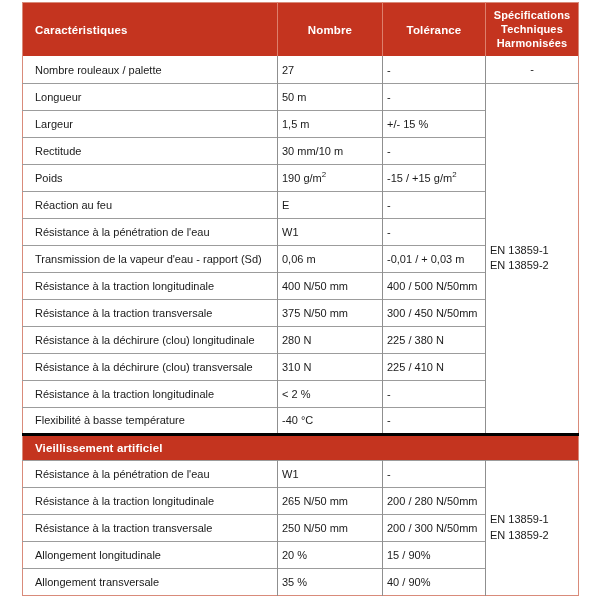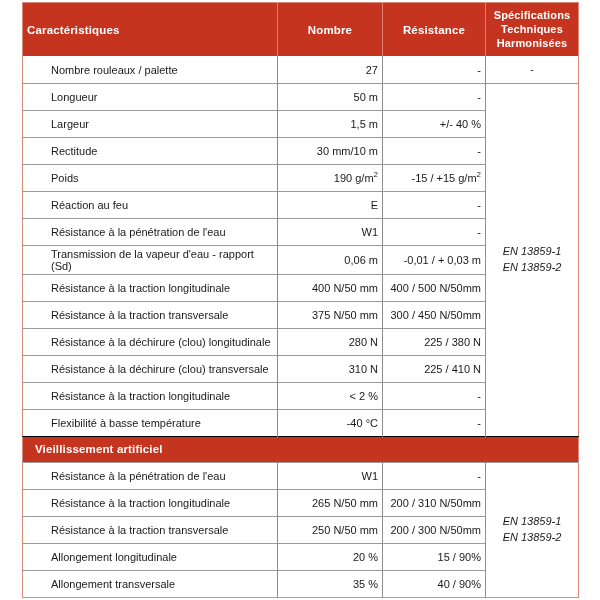--- a/index.html
+++ b/index.html
@@ -45,21 +45,21 @@
     letter-spacing: 0.15px;
     padding: 6px 4px;
     height: 36px;
     vertical-align: middle;
     border-right: 1px solid #dd7f6c;
     box-sizing: border-box;
     margin-top: 41px;
   }
   thead th.th-char {
     text-align: left;
-    padding-left: 4px;
+    padding-left: 12px;
   }
   thead th.th-center {
     text-align: center;
   }
   thead th.th-spec {
     border-right: none;
     line-height: 1.25;
     font-size: 11px;
   }
 
@@ -71,53 +71,51 @@
     border-top: 1px solid #9c9c9c;
     border-right: 1px solid #8f8f8f;
     vertical-align: middle;
     background: #ffffff;
   }
   tbody tr:first-child td {
     border-top: none;
   }
   tbody td.cell-char {
     text-align: left;
-    padding-left: 28px;
+    padding-left: 12px;
   }
   tbody td.cell-val,
   tbody td.cell-tol {
-    text-align: right;
+    text-align: left;
   }
   tbody td.cell-spec {
     text-align: center;
     border-right: none;
     font-size: 11px;
     line-height: 1.35;
     white-space: pre-line;
   }
   tbody td.cell-spec-merged {
-    text-align: center;
     border-right: none;
     vertical-align: middle;
     line-height: 1.4;
     white-space: pre-line;
-    font-style: italic;
   }
 
   tr.section-banner td {
     background: #c4341f;
     color: #ffffff;
     font-weight: bold;
     font-size: 11.5px;
     letter-spacing: 0.15px;
     text-align: left;
     padding-left: 12px;
     height: 26px;
     border-right: none;
-    border-top: 1px solid #000000;
+    border-top: 3px solid #000000;
   }
 
   sup {
     font-size: 0.72em;
     vertical-align: super;
     line-height: 0;
   }
 </style>
 </head>
 <body>
@@ -129,21 +127,21 @@
       <col class="c-char">
       <col class="c-val">
       <col class="c-tol">
       <col class="c-spec">
     </colgroup>
 
     <thead>
       <tr>
         <th class="th-char">Caractéristiques</th>
         <th class="th-center">Nombre</th>
-        <th class="th-center">Résistance</th>
+        <th class="th-center">Tolérance</th>
         <th class="th-spec th-center">
           <div>Spécifications</div>
           <div>Techniques</div>
           <div>Harmonisées</div>
         </th>
       </tr>
     </thead>
 
     <tbody id="table-body">
         <tr>
@@ -155,21 +153,21 @@
         <tr>
           <td class="cell-char">Longueur</td>
           <td class="cell-val">50 m</td>
           <td class="cell-tol">-</td>
           <td class="cell-spec-merged" rowspan="13">EN 13859-1
 EN 13859-2</td>
         </tr>
         <tr>
           <td class="cell-char">Largeur</td>
           <td class="cell-val">1,5 m</td>
-          <td class="cell-tol">+/- 40 %</td>
+          <td class="cell-tol">+/- 15 %</td>
         </tr>
         <tr>
           <td class="cell-char">Rectitude</td>
           <td class="cell-val">30 mm/10 m</td>
           <td class="cell-tol">-</td>
         </tr>
         <tr>
           <td class="cell-char">Poids</td>
           <td class="cell-val">190 g/m<sup>2</sup></td>
           <td class="cell-tol">-15 / +15 g/m<sup>2</sup></td>
@@ -225,21 +223,21 @@
         <tr>
           <td class="cell-char">Résistance à la pénétration de l'eau</td>
           <td class="cell-val">W1</td>
           <td class="cell-tol">-</td>
           <td class="cell-spec-merged" rowspan="5">EN 13859-1
 EN 13859-2</td>
         </tr>
         <tr>
           <td class="cell-char">Résistance à la traction longitudinale</td>
           <td class="cell-val">265 N/50 mm</td>
-          <td class="cell-tol">200 / 310 N/50mm</td>
+          <td class="cell-tol">200 / 280 N/50mm</td>
         </tr>
         <tr>
           <td class="cell-char">Résistance à la traction transversale</td>
           <td class="cell-val">250 N/50 mm</td>
           <td class="cell-tol">200 / 300 N/50mm</td>
         </tr>
         <tr>
           <td class="cell-char">Allongement longitudinale</td>
           <td class="cell-val">20 %</td>
           <td class="cell-tol">15 / 90%</td>

